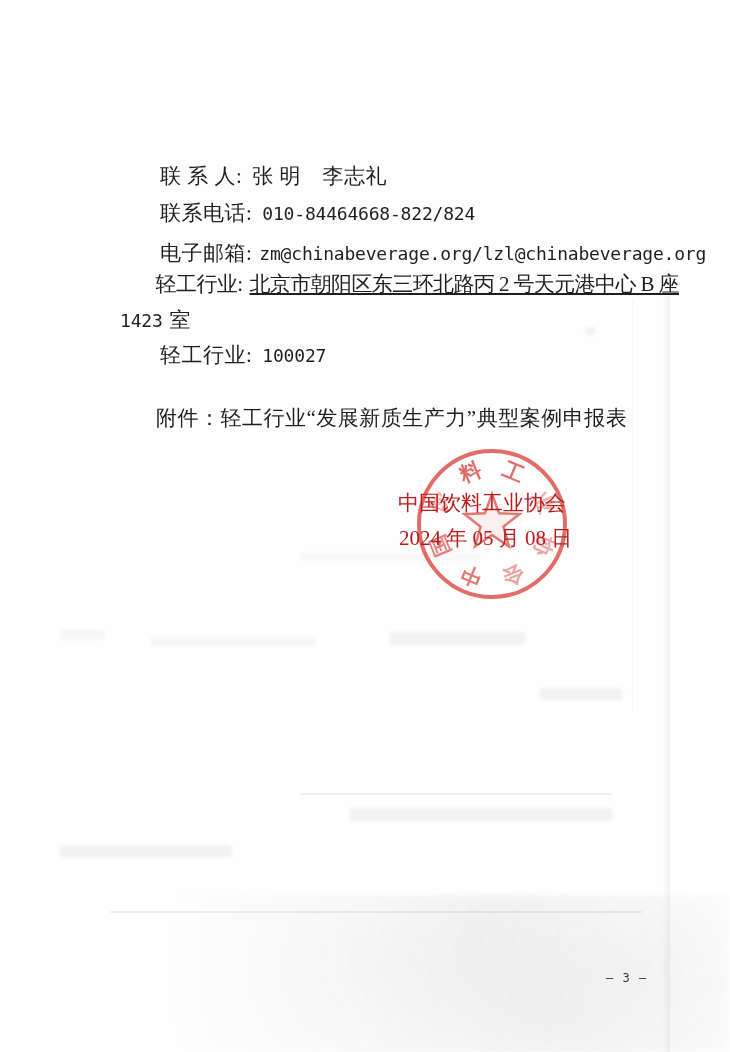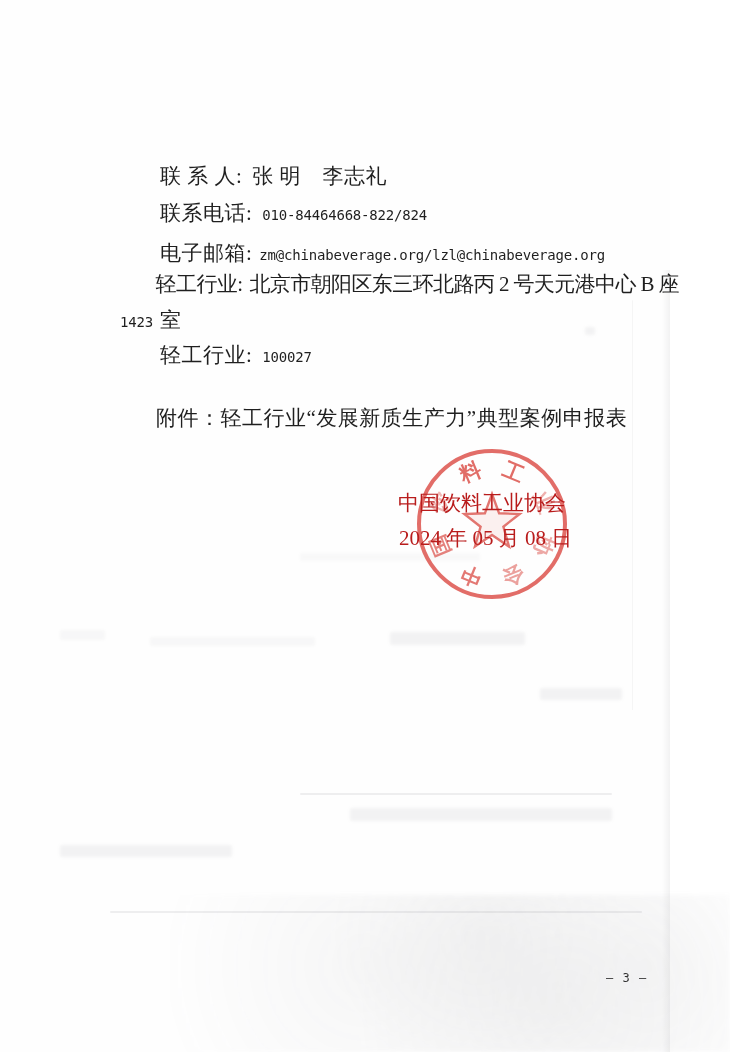--- a/index.html
+++ b/index.html
@@ -23,21 +23,21 @@
     font-size: 21px;
     line-height: 1.05;
     white-space: pre;
     color: #1f1f1f;
     letter-spacing: 0.5px;
     z-index: 2;
   }
   .line .val { margin-left: 10px; }
   .mono {
     font-family: "DejaVu Sans Mono", "Liberation Mono", monospace;
-    font-size: 14px;
+    font-size: 18px;
     letter-spacing: -0.2px;
   }
   .tight { letter-spacing: -0.6px; }
   .attach-gap { }
   .closing-line {
     position: absolute;
     font-size: 21px;
     line-height: 1.05;
     white-space: pre;
     color: #b91c1c;
@@ -127,21 +127,21 @@
 
   <div class="line" style="left:137px; top:180px;">
     <span>联系电话:</span><span class="val mono">010-84464668-822/824</span>
   </div>
 
   <div class="line" style="left:137px; top:220px;">
     <span>电子邮箱:</span><span class="val mono" style="margin-left:7px;">zm@chinabeverage.org/lzl@chinabeverage.org</span>
   </div>
 
   <div class="line tight" style="left:137px; top:251px;">
-    <span>轻工行业:</span><span class="val" style="margin-left:7px;">北京市朝阳区东三环北路丙 2 号天元港中心 B 座</span>
+    <span>轻工行业:</span><span class="val" style="margin-left:7px;text-decoration:underline;">北京市朝阳区东三环北路丙 2 号天元港中心 B 座</span>
   </div>
 
   <div class="line" style="left:97px; top:287px;">
     <span class="mono">1423</span><span style="margin-left:7px;">室</span>
   </div>
 
   <div class="line" style="left:137px; top:322px;">
     <span>轻工行业:</span><span class="val mono">100027</span>
   </div>
 

